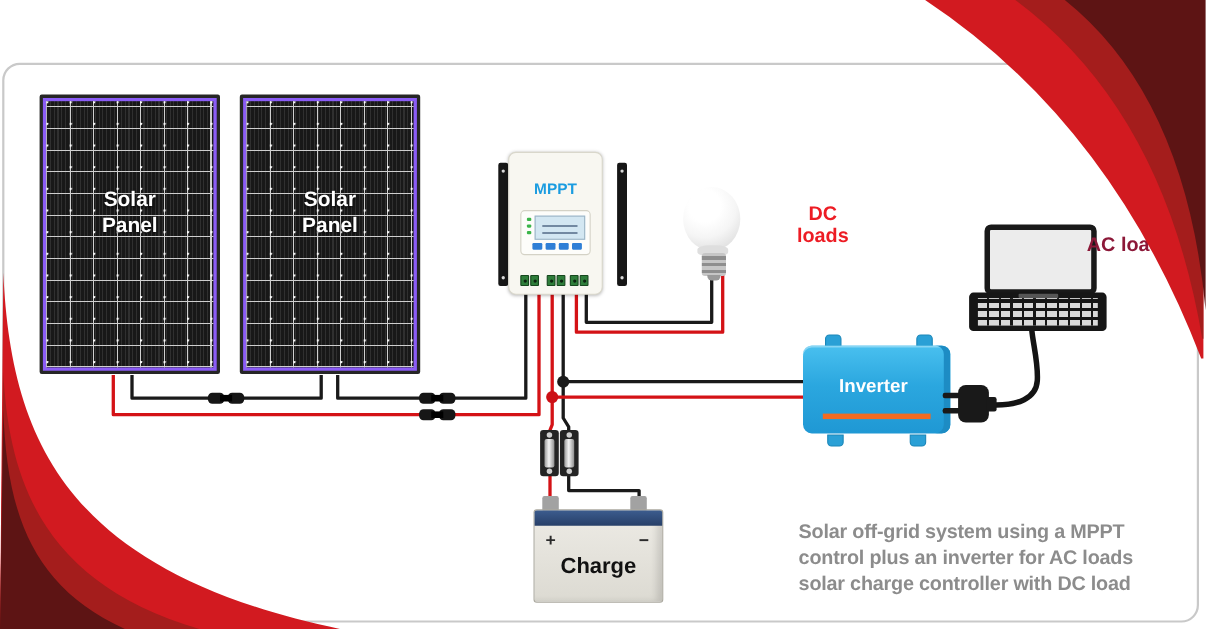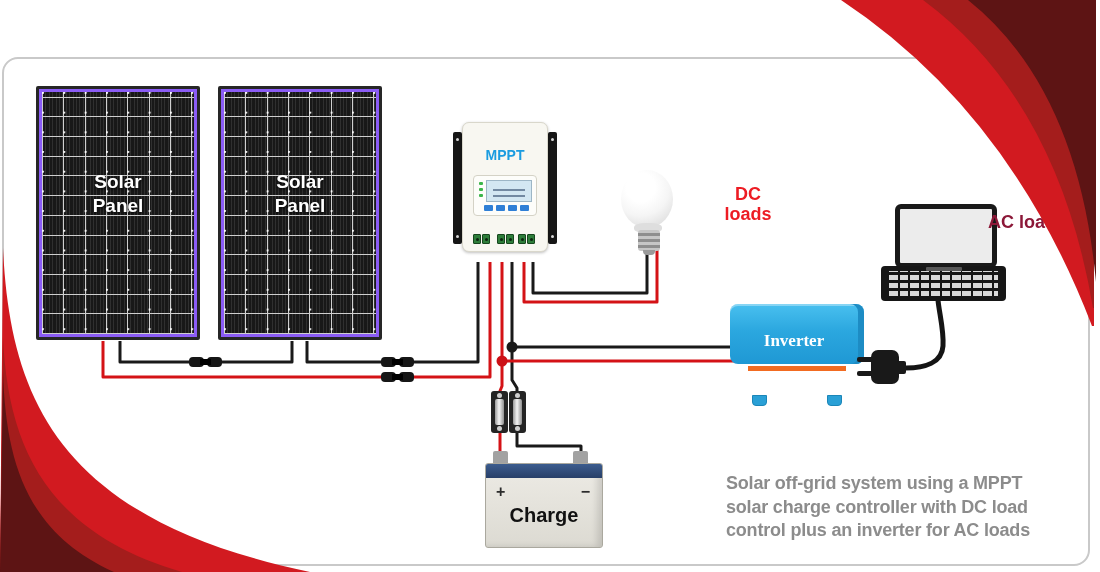--- a/index.html
+++ b/index.html
@@ -28,21 +28,21 @@
     background-size:21.33px 19.7px, auto, auto, auto; position:relative; }
   .sp-label { position:absolute; left:0; right:0; top:78px; text-align:center;
     color:#fff; font-weight:bold; font-size:19px; line-height:24px; width:80px; margin:0 auto;
     text-shadow:0 1px 3px rgba(0,0,0,.85); }
 
   
   .heading { position:absolute; left:428px; top:96px; width:156px; text-align:center; z-index:2;
     color:#1b9ce0; font-weight:bold; font-size:19px; line-height:21px; }
 
   
-  .ctrl { left:453px; top:122px; width:104px; height:132px; }
+  .ctrl { left:453px; top:138px; width:117px; height:132px; }
   .rail { position:absolute; top:10px; width:9px; height:112px; background:#161616; border-radius:2px; }
   .rail.l { left:0; } .rail.r { right:0; }
   .rail::before, .rail::after { content:""; position:absolute; left:3px; width:3px; height:3px; border-radius:50%; background:#d8d8d8; }
   .rail::before { top:6px; } .rail::after { bottom:6px; }
   .ctrl-body { position:absolute; left:9px; top:0; width:86px; height:130px; background:#f8f7f1;
     border:1px solid #d9d7cb; border-radius:7px; box-shadow:0 1px 3px rgba(0,0,0,.25); }
   .mppt { position:absolute; left:0; right:0; top:24px; text-align:center; color:#1b9ce0; font-weight:bold; font-size:14px; }
   .disp { position:absolute; left:10px; top:52px; width:64px; height:41px; background:#fdfdfa;
     border:1px solid #d4d2c6; border-radius:4px; }
   .lcd { position:absolute; left:12px; top:4px; width:46px; height:22px; background:#d3e7f2; border:1px solid #9db6c6; }
@@ -65,23 +65,23 @@
   .bulb-tip { left:643px; top:250px; width:12px; height:5px; background:#9a9a9a; border-radius:0 0 4px 4px; }
 
   .dc-label { left:717px; top:184px; width:62px; text-align:center; color:#ed1c24; font-weight:bold; font-size:18px; line-height:20px; }
   .ac-label { left:988px; top:212px; width:78px; text-align:center; color:#8c1838; font-weight:bold; font-size:18px; line-height:21px; }
 
   
   .inv { left:729px; top:304px; width:136px; height:102px; }
   .inv-tab { position:absolute; width:15px; height:11px; background:#2aa0d6; border:1px solid #1b86b8; }
   .inv-tab.t { top:0; border-radius:4px 4px 0 0; }
   .inv-tab.b { top:91px; border-radius:0 0 4px 4px; }
-  .inv-body { position:absolute; left:1px; top:0; width:134px; height:60px; border-radius:8px;
+  .inv-body { position:absolute; left:1px; top:10px; width:134px; height:80px; border-radius:8px;
     background:linear-gradient(180deg,#49c0ef 0%, #2ba7df 45%, #1f98d4 100%);
-    box-shadow:inset -6px 0 0 #1d8cc4, inset 0 2px 0 rgba(255,255,255,.35);font-family:Liberation Serif, serif; }
+    box-shadow:inset -6px 0 0 #1d8cc4, inset 0 2px 0 rgba(255,255,255,.35); }
   .inv-label { position:absolute; left:0; right:6px; top:27px; text-align:center; color:#fff; font-weight:bold; font-size:17px; }
   .inv-stripe { position:absolute; left:18px; top:62px; width:98px; height:5px; background:#f26b21; }
 
   
   .prong { position:absolute; width:16px; height:5px; background:#191919; border-radius:2px; }
   .plug-body { left:871px; top:350px; width:28px; height:34px; background:#191919; border-radius:7px; }
   .plug-collar { left:897px; top:361px; width:9px; height:13px; background:#191919; border-radius:2px; }
 
   
   .lt-screen { left:895px; top:204px; width:102px; height:64px; background:#ececec;
@@ -241,22 +241,22 @@
     <div class="bat-body">
       <div class="bat-band"></div>
       <div class="bat-sign" style="left:10px;">+</div>
       <div class="bat-sign" style="right:12px;">−</div>
       <div class="bat-label">Charge</div>
     </div>
   </div>
 
   <div class="comp caption">
     <div>Solar off-grid system using a MPPT</div>
+    <div>control plus an inverter for AC loads</div>
     <div>solar charge controller with DC load</div>
-    <div>control plus an inverter for AC loads</div>
   </div>
 
   <svg id="decor" class="layer" viewBox="0 0 1100 572">
     <g>
       <path d="M 841,0 Q 1010,112 1092,326 L 1094,326 L 1094,0 Z" fill="#d21a20"></path>
       <path d="M 923,0 Q 1058,100 1093,308 L 1094,308 L 1094,0 Z" fill="#a41d1c"></path>
       <path d="M 968,0 Q 1078,88 1096,282 L 1096,0 Z" fill="#5d1414"></path>
     </g>
     <g>
       <path d="M 3,248 C 10,400 60,520 310,572 L 0,572 Z" fill="#d21a20"></path>

